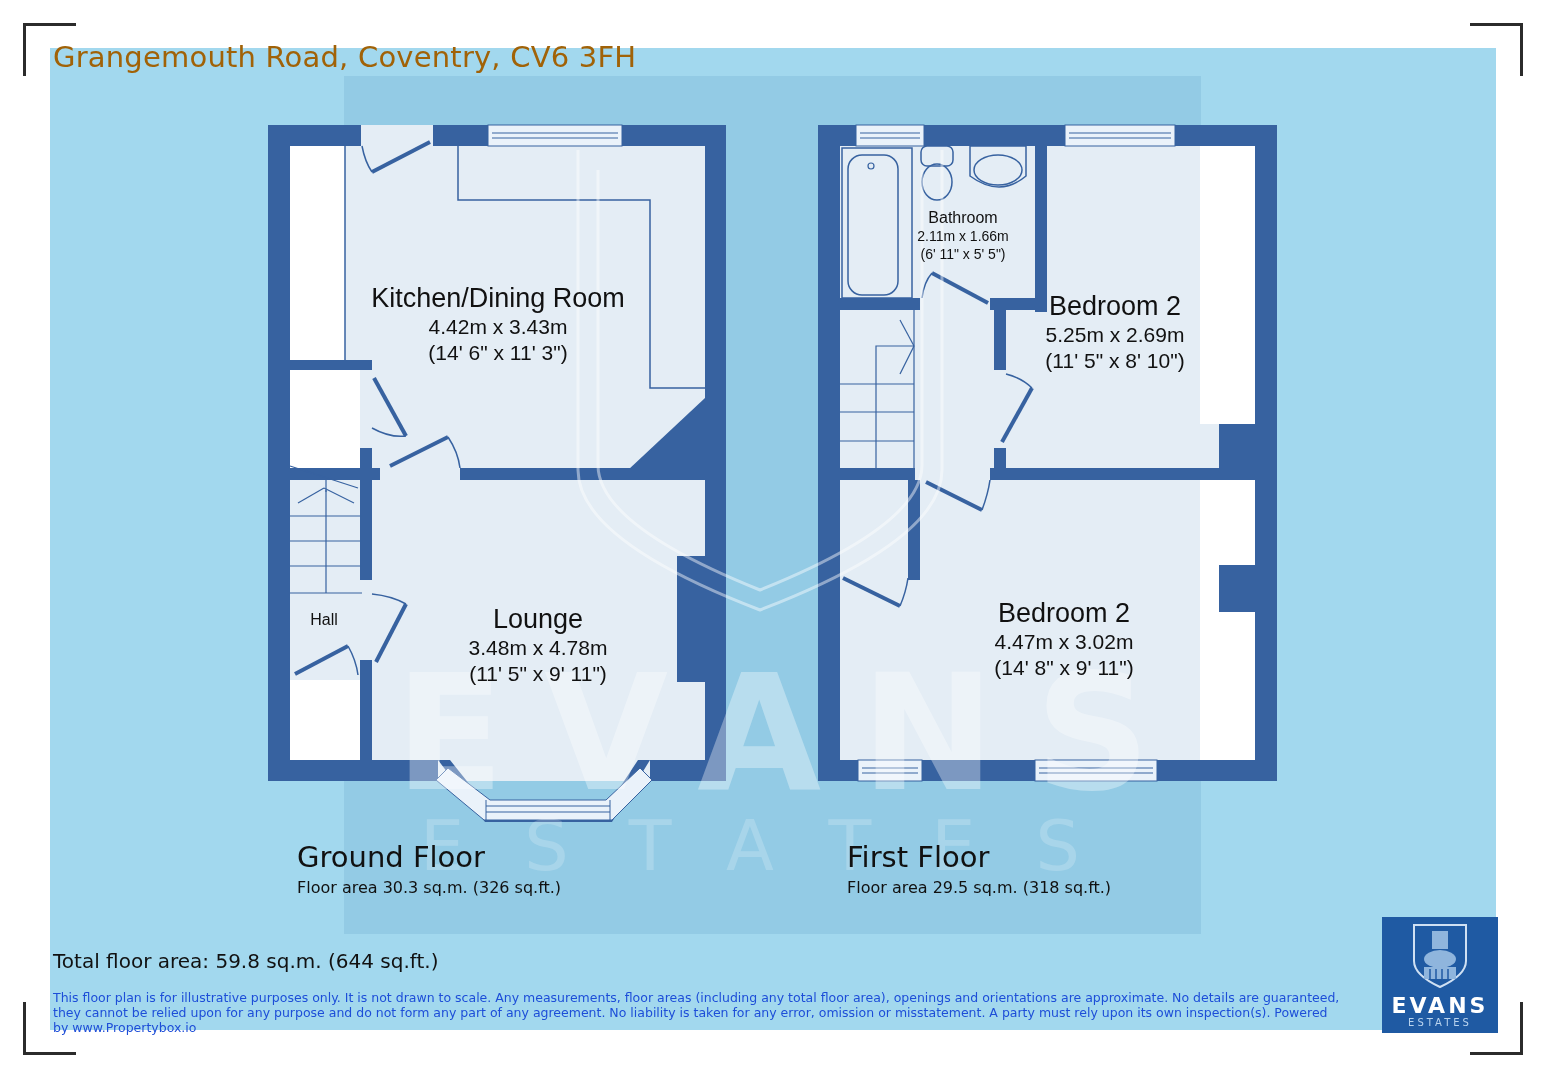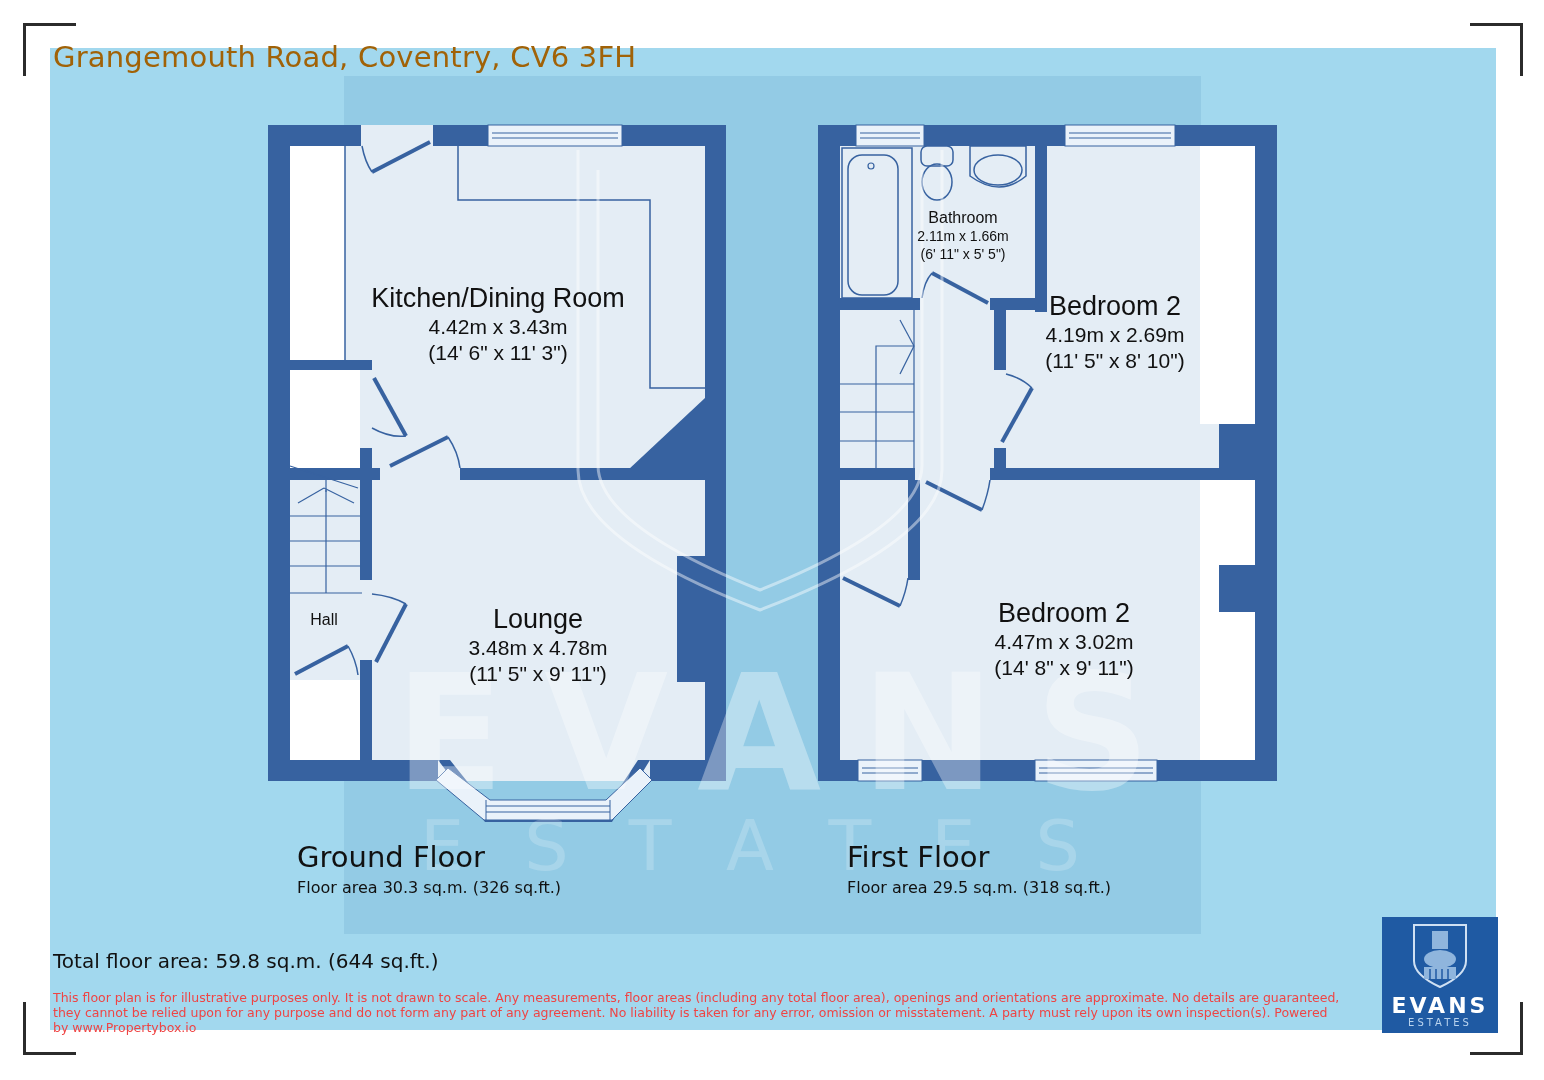--- a/index.html
+++ b/index.html
@@ -9,21 +9,21 @@
   .c-tr{right:21px;top:23px;border-width:3px 3px 0 0;}
   .c-bl{left:23px;bottom:25px;border-width:0 0 3px 3px;}
   .c-br{right:21px;bottom:25px;border-width:0 3px 3px 0;}
   .sheet{position:absolute;left:50px;top:48px;width:1446px;height:982px;background:#a2d8ee;}
   .inner-band{position:absolute;left:344px;top:76px;width:857px;height:858px;background:#93cbe5;}
   .title{position:absolute;left:53px;top:40px;font-size:29px;color:#a16207;letter-spacing:0.2px;}
   .floor-label{position:absolute;text-align:left;color:#111;}
   .floor-name{font-size:29px;}
   .floor-area{font-size:16px;margin-top:4px;}
   .total{position:absolute;left:53px;top:949px;font-size:20px;color:#111;}
-  .disclaimer{position:absolute;left:53px;top:990px;width:1290px;font-size:12.5px;line-height:15px;color:#ef4444;}
+  .disclaimer{position:absolute;left:53px;top:990px;width:1290px;font-size:12.5px;line-height:15px;color:#1d4ed8;}
   svg.plan{position:absolute;left:0;top:0;}
   .room-label{position:absolute;text-align:center;color:#111;font-family:"Liberation Sans",sans-serif;}
   .room-name{font-size:27px;}
   .room-dim{font-size:21px;line-height:26px;}
   .room-label.small .room-name{font-size:16px;}
   .room-label.small .room-dim{font-size:14px;line-height:18px;}
   .logo{position:absolute;left:1382px;top:917px;width:116px;height:116px;background:#1f5aa3;color:#fff;text-align:center;}
   .logo-brand{position:absolute;left:0;right:0;top:76px;font-size:22px;font-weight:bold;letter-spacing:3px;font-family:"DejaVu Sans",sans-serif;}
   .logo-sub{position:absolute;left:0;right:0;top:100px;font-size:10px;letter-spacing:3px;color:#b9d3ee;}
   .watermark{position:absolute;color:rgba(255,255,255,0.35);font-family:"DejaVu Sans",sans-serif;font-weight:bold;}
@@ -198,21 +198,21 @@
 <div class="room-label small" style="left:294px;top:611px;width:60px;">
   <div class="room-name">Hall</div>
 </div>
 <div class="room-label small" style="left:900px;top:209px;width:126px;">
   <div class="room-name">Bathroom</div>
   <div class="room-dim">2.11m x 1.66m</div>
   <div class="room-dim">(6' 11" x 5' 5")</div>
 </div>
 <div class="room-label" style="left:1004px;top:283px;width:222px;margin-top:8px;">
   <div class="room-name">Bedroom 2</div>
-  <div class="room-dim">4.19m x 2.69m</div>
+  <div class="room-dim">5.25m x 2.69m</div>
   <div class="room-dim">(11' 5" x 8' 10")</div>
 </div>
 <div class="room-label" style="left:950px;top:598px;width:228px;">
   <div class="room-name">Bedroom 2</div>
   <div class="room-dim">4.47m x 3.02m</div>
   <div class="room-dim">(14' 8" x 9' 11")</div>
 </div>
 
 <div class="floor-label" style="left:297px;top:840px;width:400px;">
   <div class="floor-name">Ground Floor</div>

